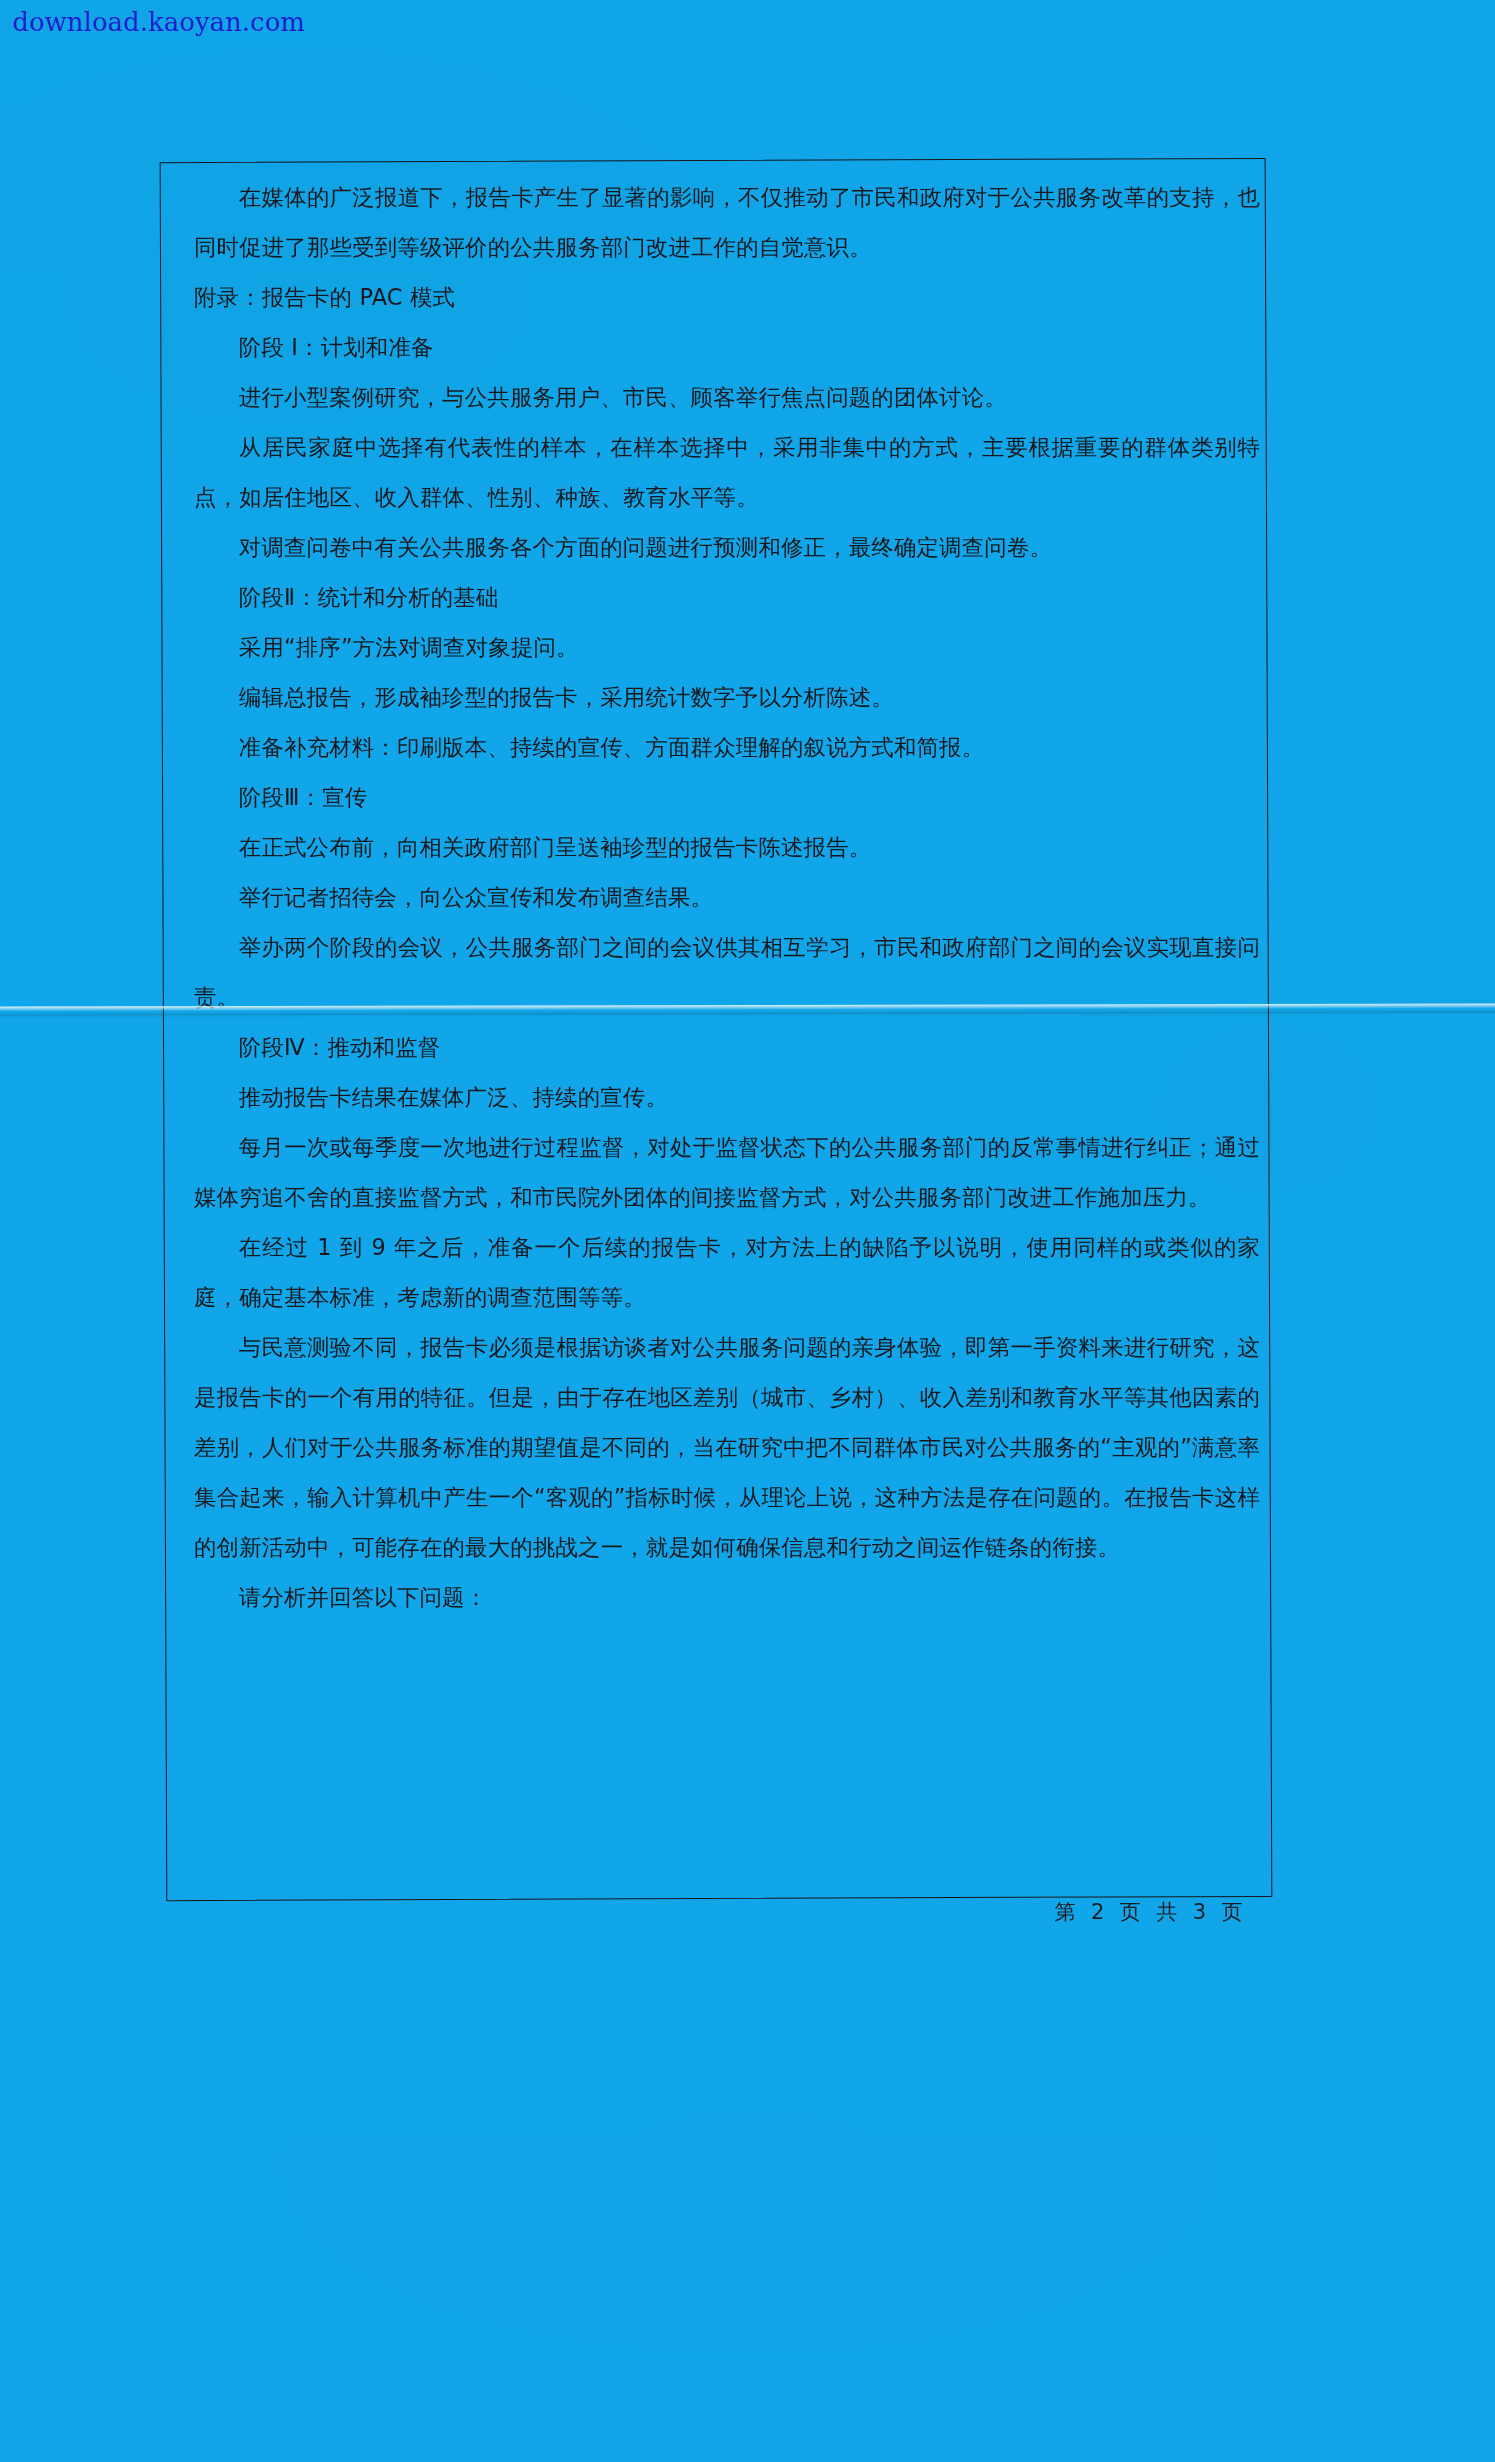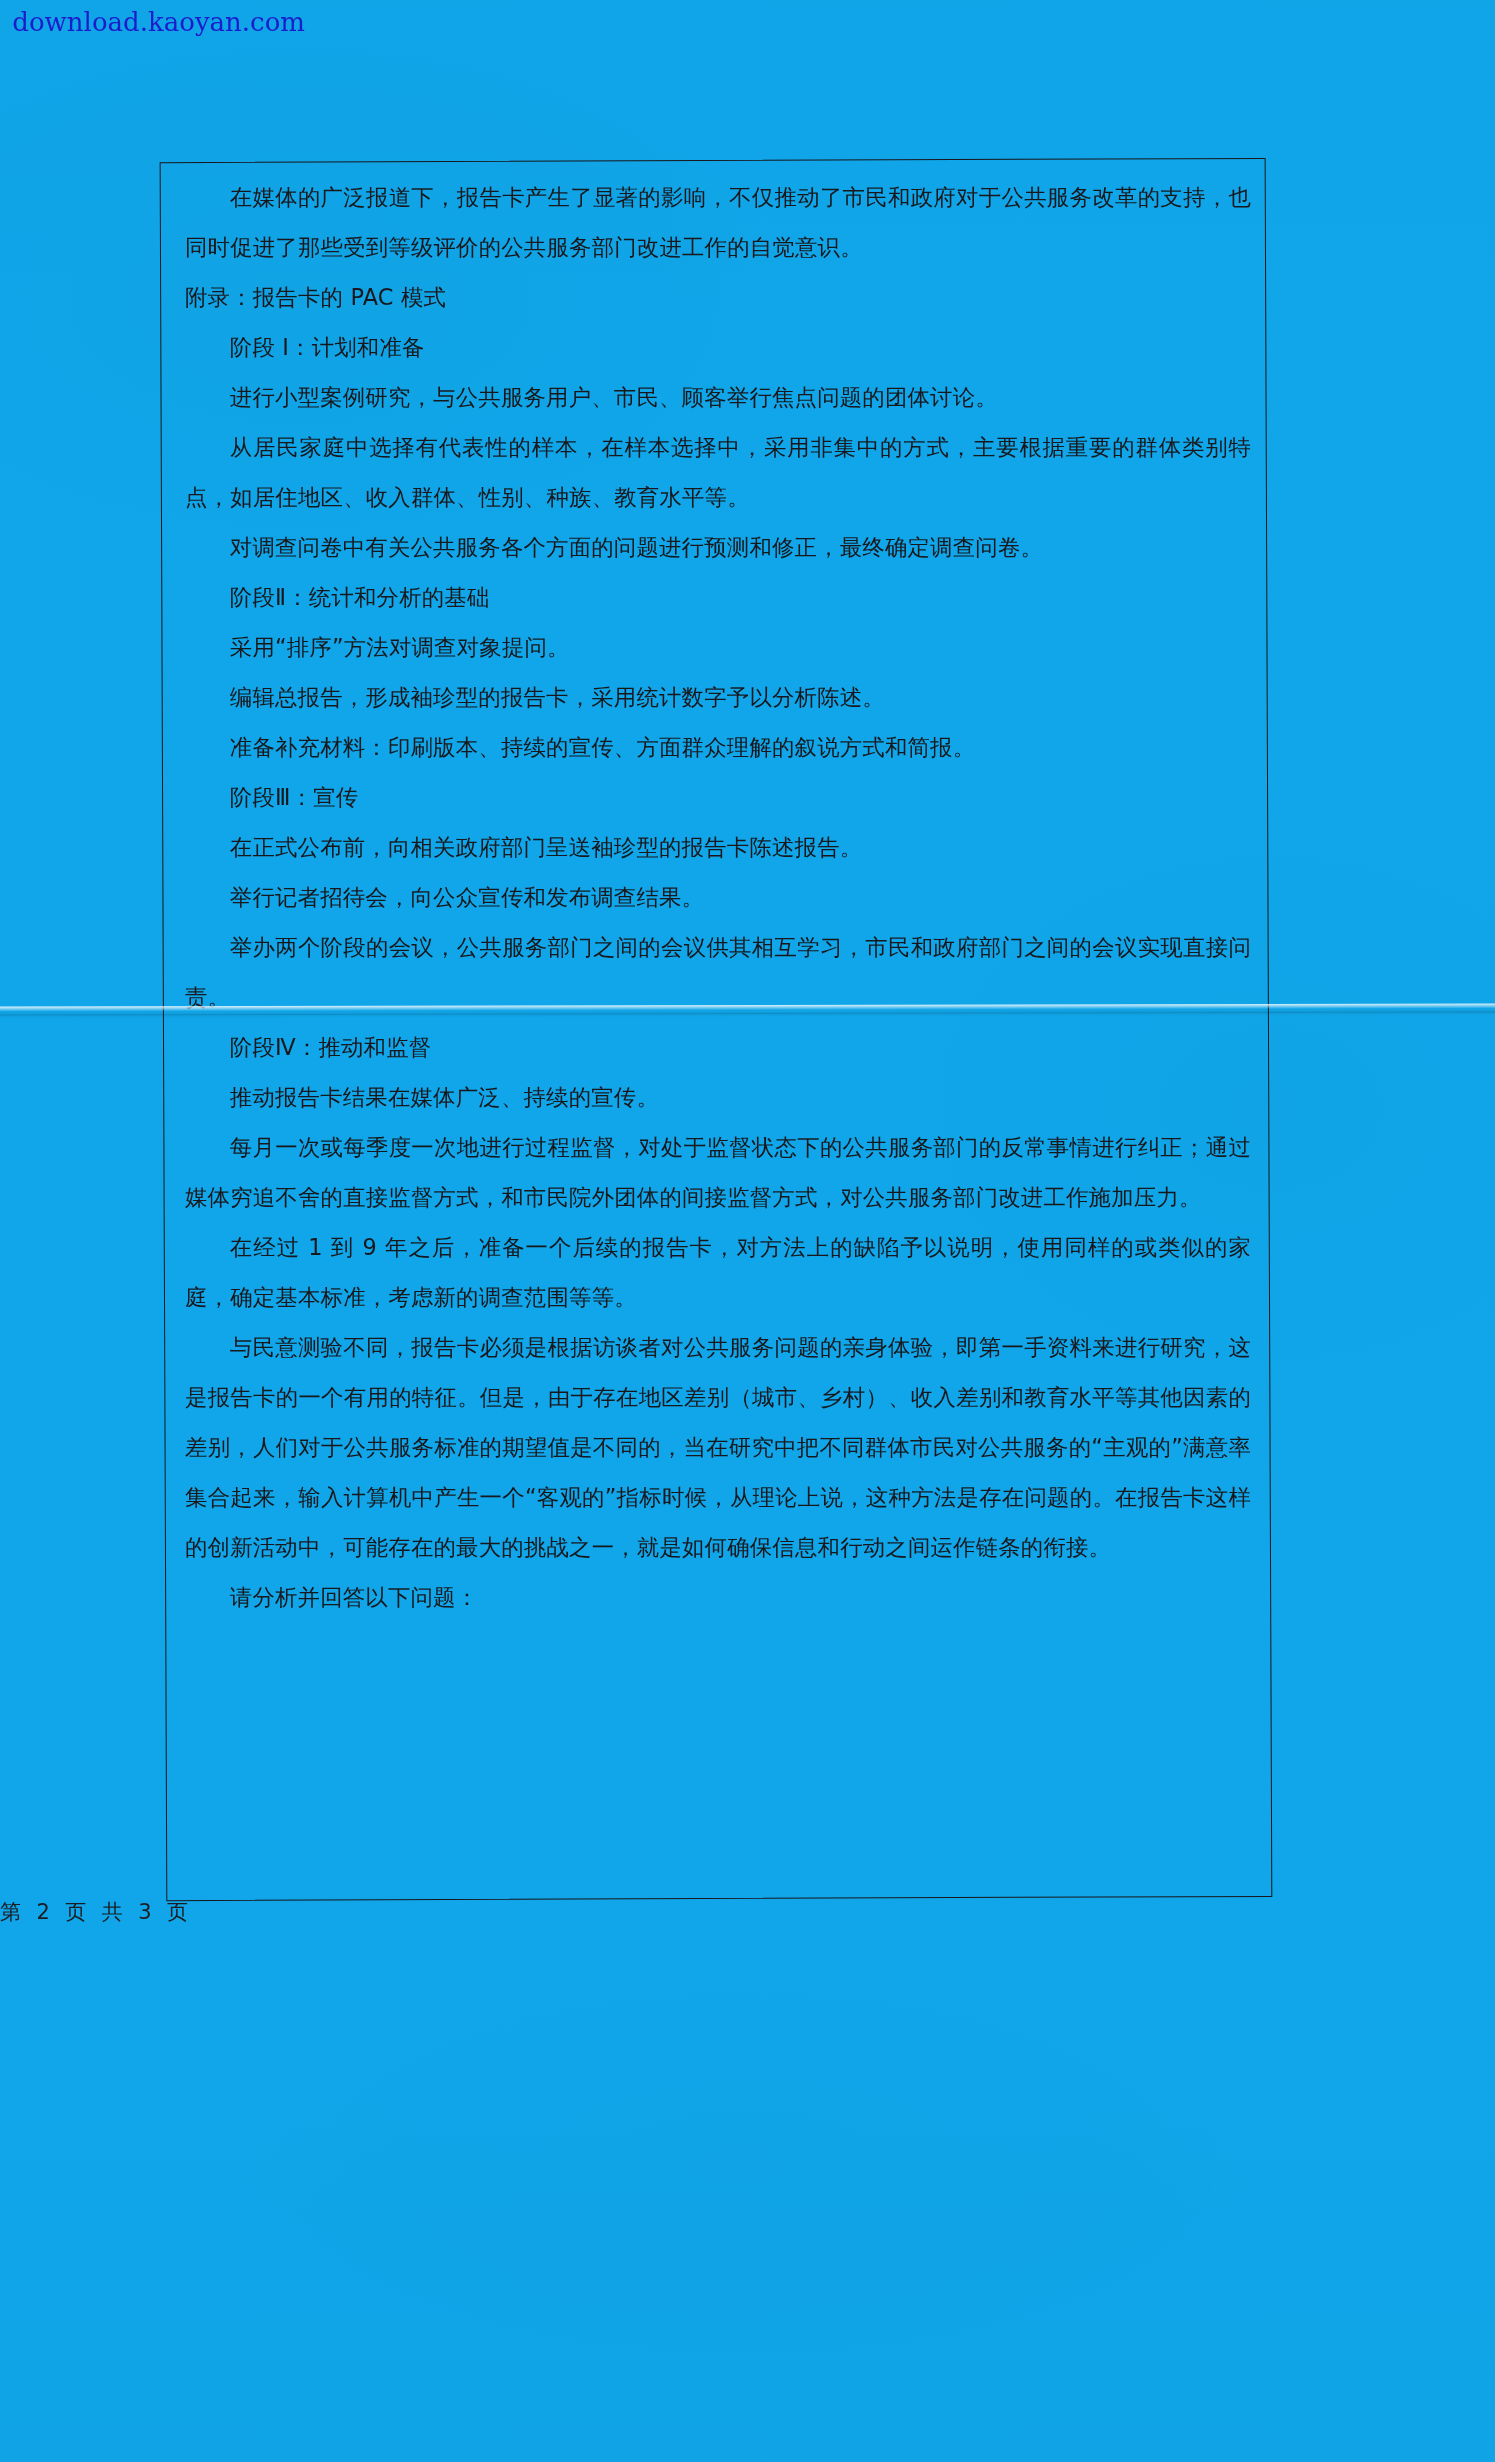--- a/index.html
+++ b/index.html
@@ -62,21 +62,21 @@
     width: 1106px;
     height: 1739px;
     border: 1.8px solid #15151a;
     box-sizing: border-box;
     background: transparent;
   }
 
   
   #textcol {
     position: absolute;
-    left: 185px;
+    left: 194px;
     top: 172px;
     width: 1066px;
     font-family: "DejaVu Sans", "Liberation Sans", sans-serif;
     font-size: 22.4px;
     line-height: 50px;
     color: #16161a;
     text-align: justify;
     text-justify: inter-character;
     letter-spacing: 0.2px;
   }
@@ -88,21 +88,21 @@
   }
   .indent { text-indent: 2em; }
   .noindent { text-indent: 0; }
 
   
   #footer {
     position: absolute;
     left: 0;
     top: 1898px;
     width: 1247px;
-    text-align: left;
+    text-align: right;
     font-family: "DejaVu Sans", "Liberation Sans", sans-serif;
     font-size: 21px;
     color: #1a1a1f;
     letter-spacing: 4.4px;
   }
 
   
   #fold {
     position: absolute;
     left: 0;

